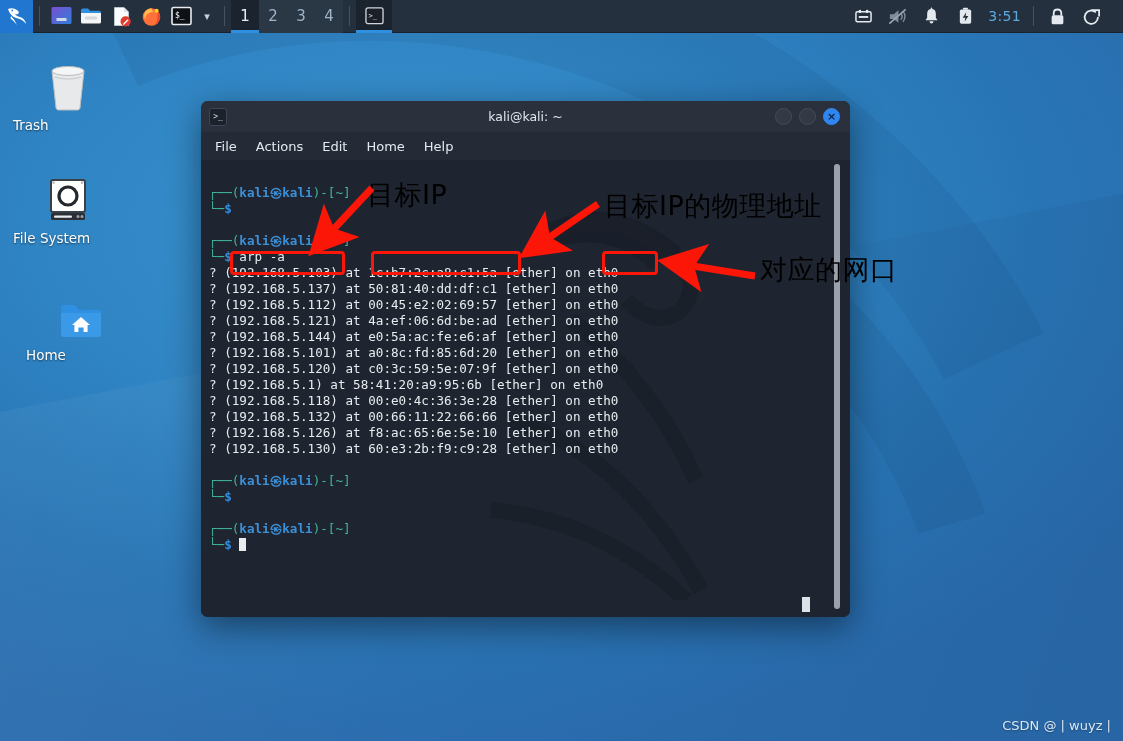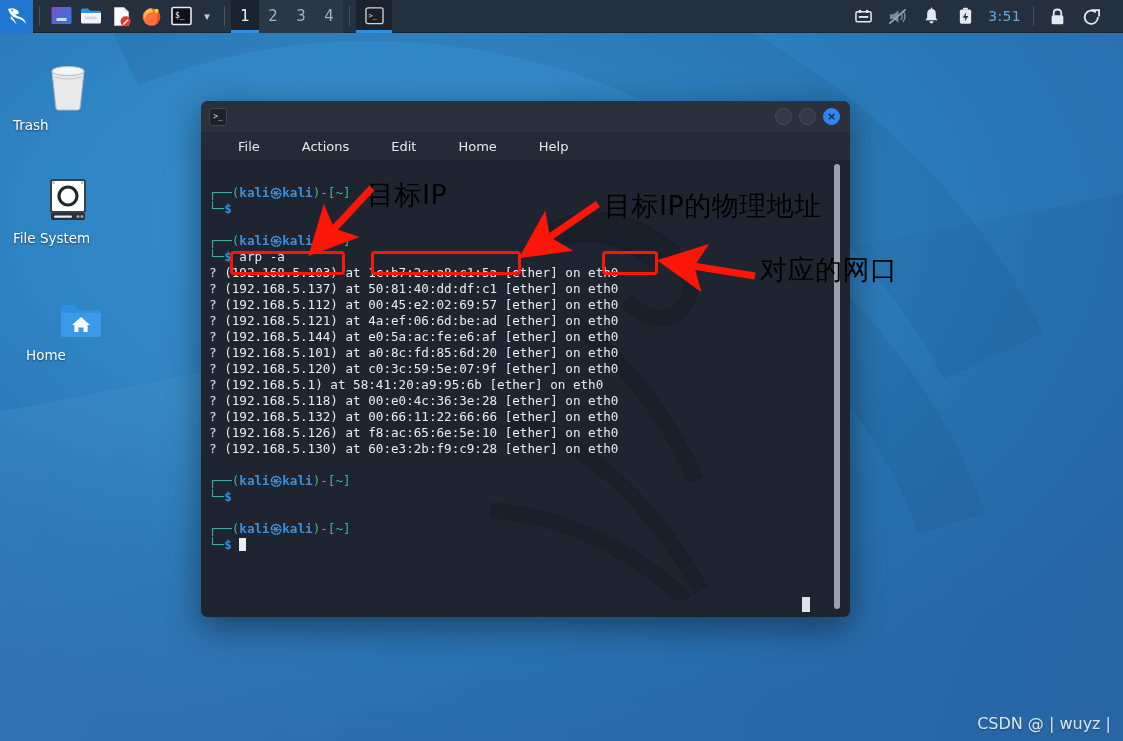--- a/index.html
+++ b/index.html
@@ -124,21 +124,21 @@
   .wbtn.close {
     background:#2f86f0; border-color:#2f86f0;
     display:flex; align-items:center; justify-content:center;
     color:#11243c; font-size:11px; font-weight:bold; font-family:"DejaVu Sans", sans-serif;
   }
   #menubar {
     height:28px; background:#252b36; display:flex; align-items:center;
     padding-left:14px; gap:19px;
   }
   #menubar .mi {
-    color:#e3e9f0; font-size:13px; font-family:"DejaVu Sans", sans-serif;margin-left:23px;
+    color:#e3e9f0; font-size:13px; font-family:"DejaVu Sans", sans-serif;
   }
   #termbody {
     position:absolute; left:0; top:59px; right:0; bottom:0;
     background:#1f2530;
     overflow:hidden;
   }
   #termbody .dragon {
     position:absolute; left:250px; top:-40px; width:520px; height:480px;
     opacity:0.55; pointer-events:none;
   }
@@ -178,21 +178,21 @@
   .cn-note {
     position:absolute; color:#000000; font-size:27px; z-index:40;
     font-family:"DejaVu Sans", sans-serif; white-space:nowrap;
     letter-spacing:0.5px;
   }
   .arrow-svg { position:absolute; z-index:40; overflow:visible; }
 
   
   #watermark {
     position:absolute; right:12px; bottom:8px;
-    color:#e9f1f8; font-size:16px; opacity:0.92;
+    color:#e9f1f8; font-size:13px; opacity:0.92;
     font-family:"DejaVu Sans", sans-serif;
     text-shadow:0 1px 2px rgba(0,0,0,0.35);
     z-index:45;
   }
 </style>
 </head>
 <body>
 
 <div id="desktop">
   <div class="wall-arc arc1"></div>
@@ -362,20 +362,21 @@
         <path d="M10.2 3.2 L18 3.2 L18 10" fill="none" stroke="#e3e9ef" stroke-width="1.9"></path>
       </svg>
     </div>
   </div>
 </div>
 
 <div id="term">
 
   <div id="titlebar">
     <div class="tb-icon">&gt;_</div>
+    <div id="title-text">kali@kali: ~</div>
     <div class="wbtns">
       <div class="wbtn"></div>
       <div class="wbtn"></div>
       <div class="wbtn close">×</div>
     </div>
   </div>
 
   <div id="menubar">
     <div class="mi">File</div>
     <div class="mi">Actions</div>

